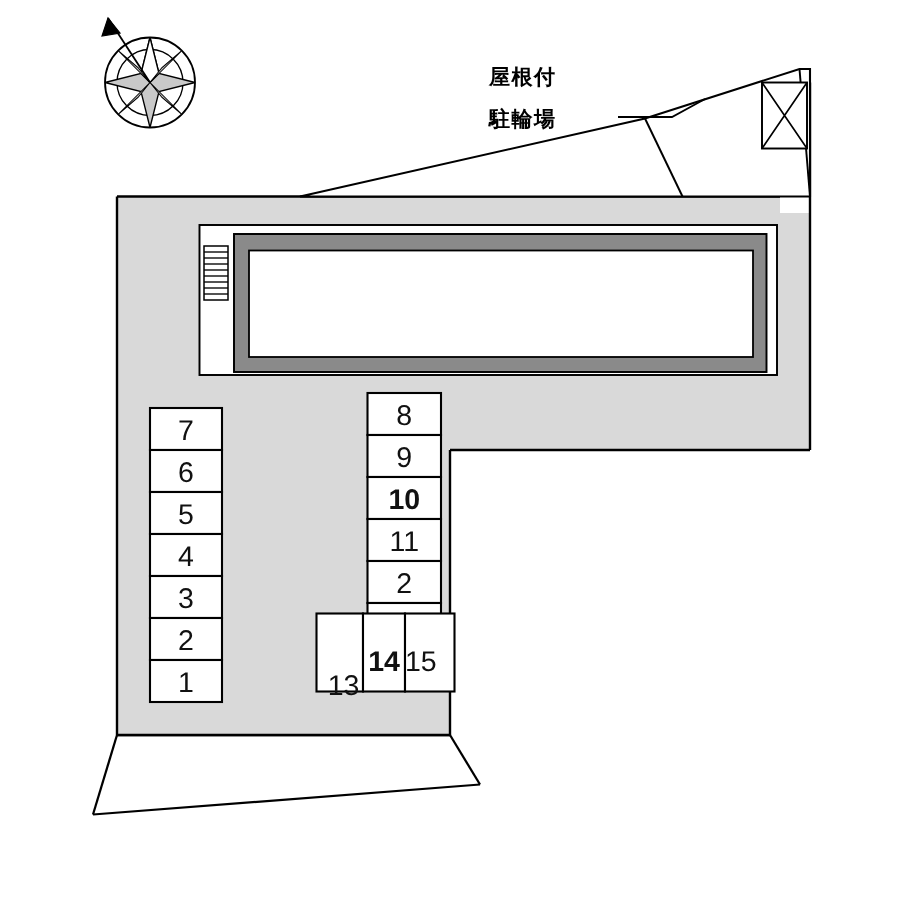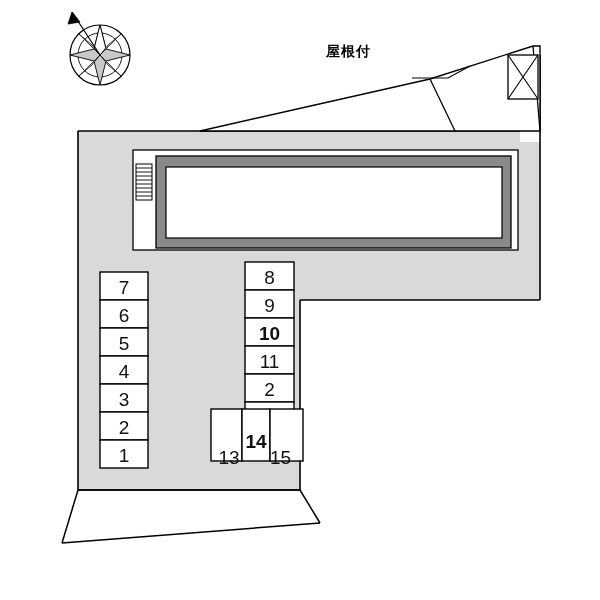--- a/index.html
+++ b/index.html
@@ -137,32 +137,33 @@
       <path d="M121,76 L106,61 L100,55 L108,65 Z" fill="#bdbdbd" stroke="#000000" stroke-width="0.7"></path>
       <path d="M79,76 L94,61 L100,55 L92,65 Z" fill="#bdbdbd" stroke="#000000" stroke-width="0.7"></path>
       <path d="M79,34 L94,49 L100,55 L92,45 Z" fill="#bdbdbd" stroke="#000000" stroke-width="0.7"></path>
 
       <path d="M72,12 L100,55" stroke="#000000" stroke-width="1.2" fill="none"></path>
       <path d="M72,12 L80,22 L68,24 Z" fill="#000000" stroke="#000000" stroke-width="0.8"></path>
     </g>
   </svg>
 
   <div class="lbl callout" style="left:326px;top:44px;">屋根付</div>
+  <div class="lbl callout" style="left:326px;top:72px;">駐輪場</div>
 
   <div class="lbl stall-num" style="left:100px;top:278px;width:48px;">7</div>
   <div class="lbl stall-num" style="left:100px;top:306px;width:48px;">6</div>
   <div class="lbl stall-num" style="left:100px;top:334px;width:48px;">5</div>
   <div class="lbl stall-num" style="left:100px;top:362px;width:48px;">4</div>
   <div class="lbl stall-num" style="left:100px;top:390px;width:48px;">3</div>
   <div class="lbl stall-num" style="left:100px;top:418px;width:48px;">2</div>
   <div class="lbl stall-num" style="left:100px;top:446px;width:48px;">1</div>
 
   <div class="lbl stall-num" style="left:245px;top:268px;width:49px;">8</div>
   <div class="lbl stall-num" style="left:245px;top:296px;width:49px;">9</div>
   <div class="lbl stall-num" style="left:245px;top:324px;width:49px;font-weight:bold;">10</div>
   <div class="lbl stall-num" style="left:245px;top:352px;width:49px;">11</div>
   <div class="lbl stall-num" style="left:245px;top:380px;width:49px;">2</div>
 
   <div class="lbl stall-num" style="left:211px;top:436px;width:36px;margin-top:12px;">13</div>
   <div class="lbl stall-num" style="left:242px;top:432px;width:28px;font-weight:bold;">14</div>
-  <div class="lbl stall-num" style="left:270px;top:448px;width:18px;text-align:right;">15</div>
+  <div class="lbl stall-num" style="left:270px;top:432px;width:18px;text-align:right;">15</div>
 
 </div>
 
 </body></html>

